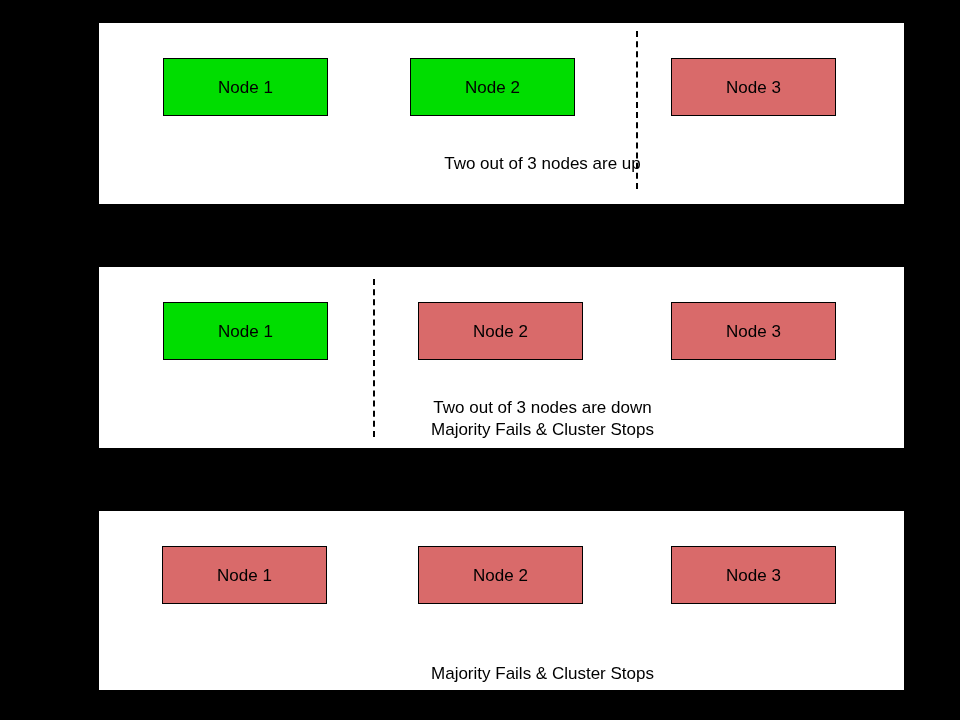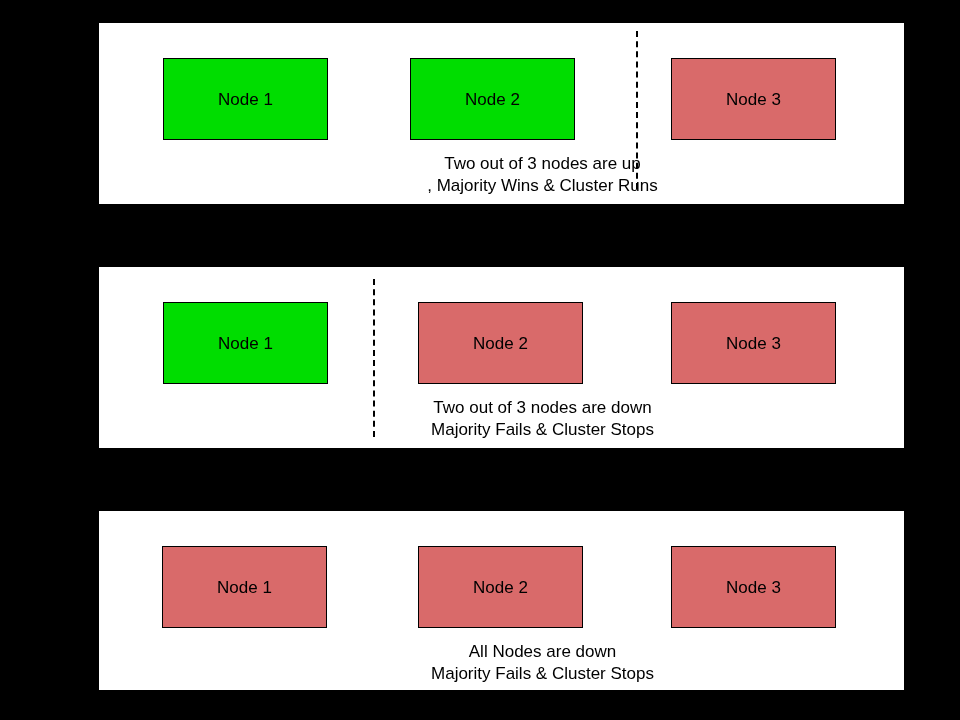--- a/index.html
+++ b/index.html
@@ -30,21 +30,21 @@
     box-sizing: border-box;
   }
   .panel-1 { top: 21px;  height: 185px; }
   .panel-2 { top: 265px; height: 185px; }
   .panel-3 { top: 509px; height: 183px; }
 
   .node {
     position: absolute;
     top: 35px;
     width: 165px;
-    height: 82px;
+    height: 58px;
     border: 1px solid #000000;
     box-sizing: border-box;
     display: flex;
     align-items: center;
     justify-content: center;
     font-size: 17px;
     line-height: 1;
   }
   .p1 .node-1 { left: 64px; }
   .p1 .node-2 { left: 311px; }
@@ -85,21 +85,21 @@
     <div class="node node-1" style="background-color: rgb(0, 221, 0);">
       <span>Node 1</span>
     </div>
     <div class="node node-2" style="background-color: rgb(0, 221, 0);">
       <span>Node 2</span>
     </div>
     <div class="divider"></div>
     <div class="node node-3" style="background-color: rgb(217, 106, 106);">
       <span>Node 3</span>
     </div>
-    <div class="caption"><span>Two out of 3 nodes are up</span><br><span>, Majority Wins &amp; Cluster Runs</span></div>
+    <div class="caption"><span>Two out of 3 nodes are up</span><br></div>
   </div>
 
   <div class="panel panel-2 p2">
     <div class="node node-1" style="background-color: rgb(0, 221, 0);">
       <span>Node 1</span>
     </div>
     <div class="divider"></div>
     <div class="node node-2" style="background-color: rgb(217, 106, 106);">
       <span>Node 2</span>
     </div>
@@ -112,16 +112,16 @@
   <div class="panel panel-3 p3">
     <div class="node node-1" style="background-color: rgb(217, 106, 106);">
       <span>Node 1</span>
     </div>
     <div class="node node-2" style="background-color: rgb(217, 106, 106);">
       <span>Node 2</span>
     </div>
     <div class="node node-3" style="background-color: rgb(217, 106, 106);">
       <span>Node 3</span>
     </div>
-    <div class="caption"><span>All Nodes are down</span><br><span>Majority Fails &amp; Cluster Stops</span></div>
+    <div class="caption"><br><span>Majority Fails &amp; Cluster Stops</span></div>
   </div>
 
 </div>
 
 </body></html>

